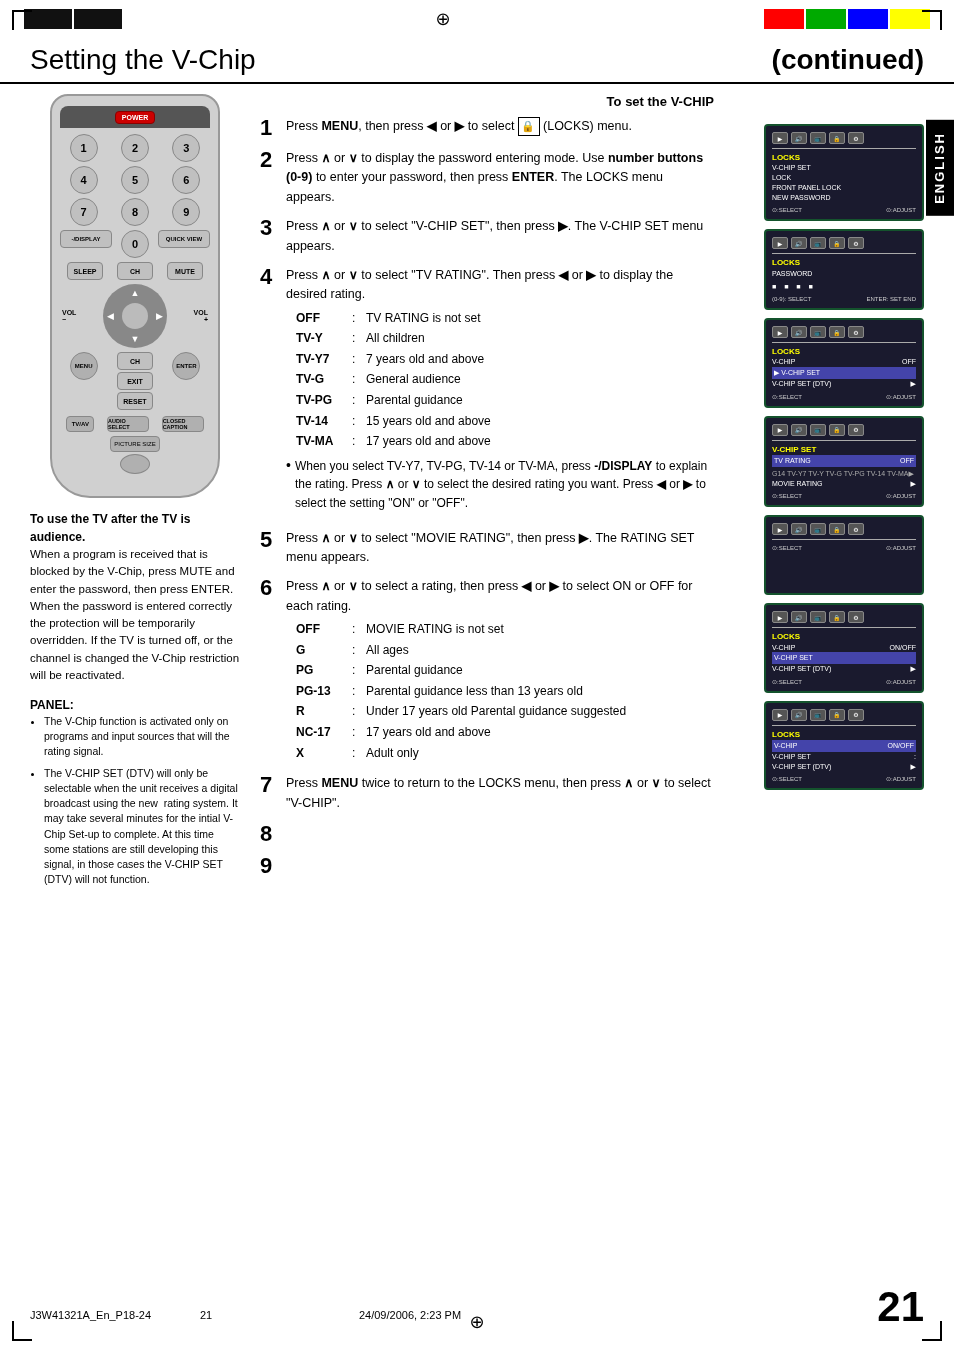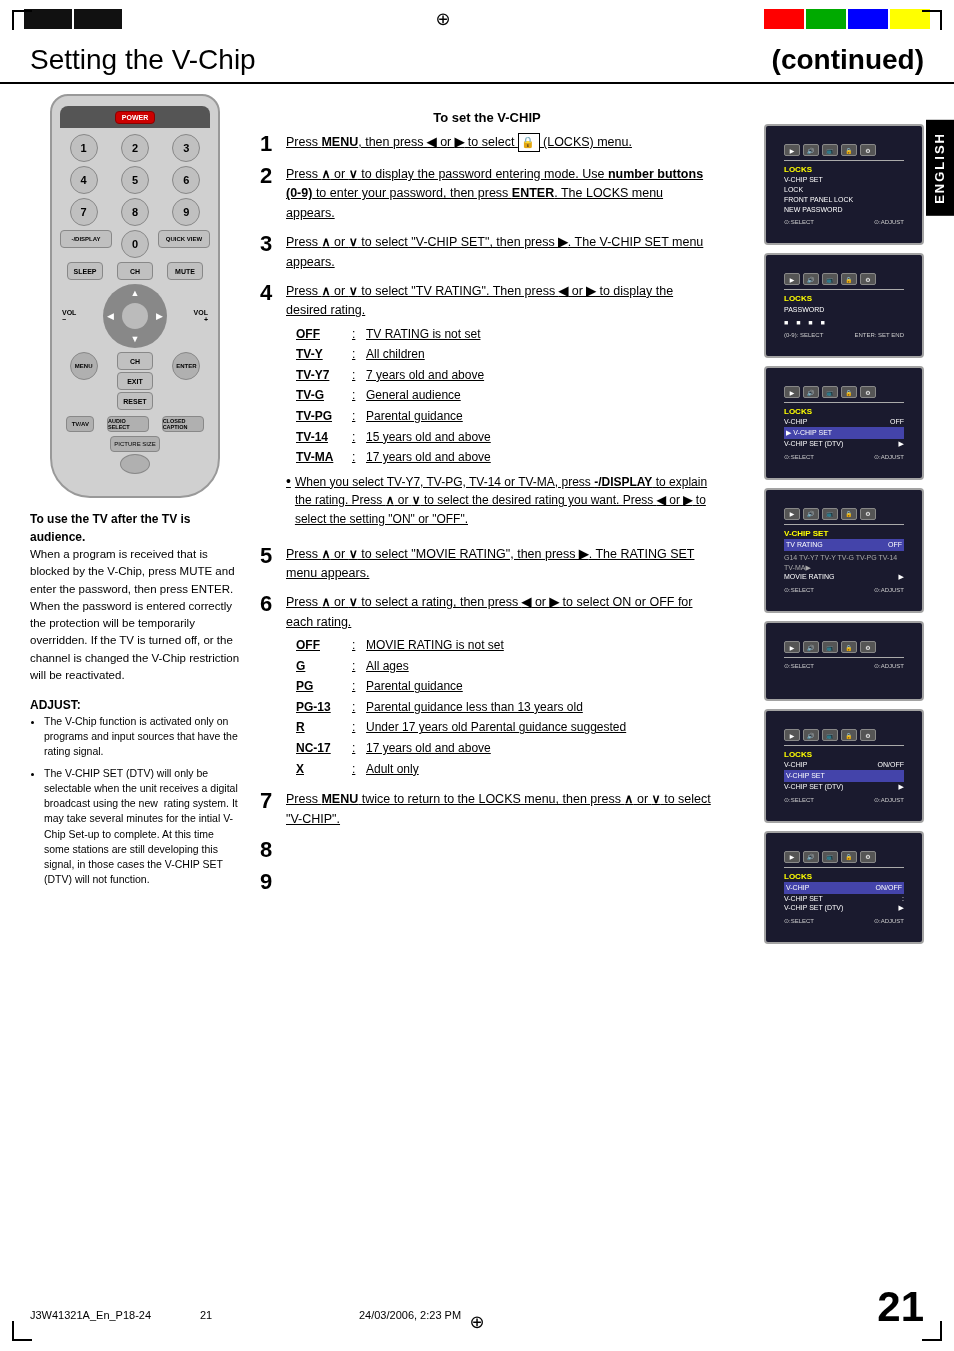--- a/index.html
+++ b/index.html
@@ -250,42 +250,40 @@
 
     
     .right-col {
       flex: 1;
       padding-right: 30px;
     }
     .section-header {
       font-weight: bold;
       font-size: 13px;
       margin-bottom: 8px;
-      text-align: center;
-      margin-top: 16px;
+      text-align: right;
     }
 
     
     .step-item {
       display: flex;
       margin-bottom: 10px;
       align-items: flex-start;
       gap: 4px;
     }
     .step-number {
       font-size: 22px;
       font-weight: bold;
       line-height: 1;
       min-width: 22px;
     }
     .step-content {
       flex: 1;
       font-size: 12.5px;
       line-height: 1.55;
-      text-decoration: underline;
     }
     .step-content b {
       font-weight: bold;
     }
 
     
     .rating-table {
       margin-top: 4px;
       margin-left: 10px;
     }
@@ -320,24 +318,24 @@
     .screens-col {
       width: 160px;
       flex-shrink: 0;
       display: flex;
       flex-direction: column;
       gap: 8px;
       padding-top: 30px;
     }
 
     .screen-panel {
-      border: 2px solid #a3a3a3;
+      border: 2px solid #14532d;
       border-radius: 4px;
       background: #1a1a2e;
-      padding: 18px;
+      padding: 6px;
       position: relative;
       min-height: 80px;
     }
     .screen-icons {
       display: flex;
       gap: 3px;
       margin-bottom: 4px;
     }
     .sc-icon {
       width: 16px;
@@ -497,23 +495,23 @@
       <div class="r-pic-btn">PICTURE SIZE</div>
       <div class="r-oval-btn"></div>
     </div>
 
     <div class="tv-use-section">
       <div class="bold-title">To use the TV after the TV is audience.</div>
       <p>When a program is received that is blocked by the V-Chip, press MUTE and enter the password, then press ENTER. When the password is entered correctly the protection will be temporarily overridden. If the TV is turned off, or the channel is changed the V-Chip restriction will be reactivated.</p>
     </div>
 
     <div class="notes-section">
-      <div class="notes-title">ADJUST:</div>
+      <div class="notes-title">PANEL:</div>
       <ul>
-        <li style="font-size:10.5px; line-height:1.45;">The V-Chip function is activated only on programs and input sources that have the rating signal.</li>
+        <li style="font-size:10.5px; line-height:1.45;">The V-Chip function is activated only on programs and input sources that will the rating signal.</li>
         <li style="font-size:10.5px; line-height:1.45;">The V-CHIP SET (DTV) will only be selectable when the unit receives a digital broadcast using the new&nbsp; rating system. It may take several minutes for the intial V-Chip Set-up to complete. At this time some stations are still developing this signal, in those cases the V-CHIP SET (DTV) will not function.</li>
       </ul>
     </div>
   </div>
 
   <div class="right-col">
     <div class="section-header">To set the V-CHIP</div>
 
     <div class="step-item">
       <div class="step-number">1</div>
@@ -795,18 +793,18 @@
     </div>
 
   </div>
 </div>
 
 <div style="position:absolute;bottom:30px;left:30px;font-size:11px;color:#000;">
   <span>J3W41321A_En_P18-24</span>
   &nbsp;&nbsp;&nbsp;&nbsp;&nbsp;&nbsp;&nbsp;&nbsp;&nbsp;&nbsp;&nbsp;&nbsp;&nbsp;&nbsp;
   <span>21</span>
   &nbsp;&nbsp;&nbsp;&nbsp;&nbsp;&nbsp;&nbsp;&nbsp;&nbsp;&nbsp;&nbsp;&nbsp;&nbsp;&nbsp;&nbsp;&nbsp;&nbsp;&nbsp;&nbsp;&nbsp;&nbsp;&nbsp;&nbsp;&nbsp;&nbsp;&nbsp;&nbsp;&nbsp;&nbsp;&nbsp;&nbsp;&nbsp;&nbsp;&nbsp;&nbsp;&nbsp;&nbsp;&nbsp;&nbsp;&nbsp;&nbsp;&nbsp;&nbsp;&nbsp;&nbsp;&nbsp;
-  <span>24/03/2006, 2:23 PM</span>
+  <span>24/09/2006, 2:23 PM</span>
 </div>
 
 <div style="position:absolute;bottom:20px;right:30px;font-size:42px;font-weight:bold;">21</div>
 
 <div style="text-align:center;position:absolute;bottom:18px;left:50%;transform:translateX(-50%);font-size:18px;">⊕</div>
 
 </body></html>

